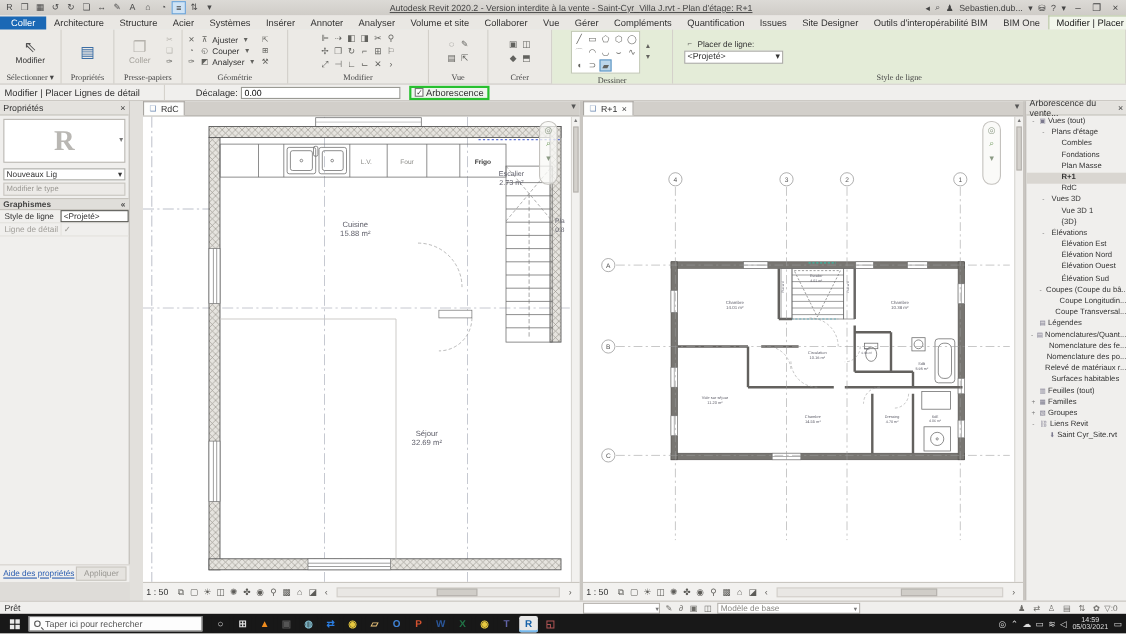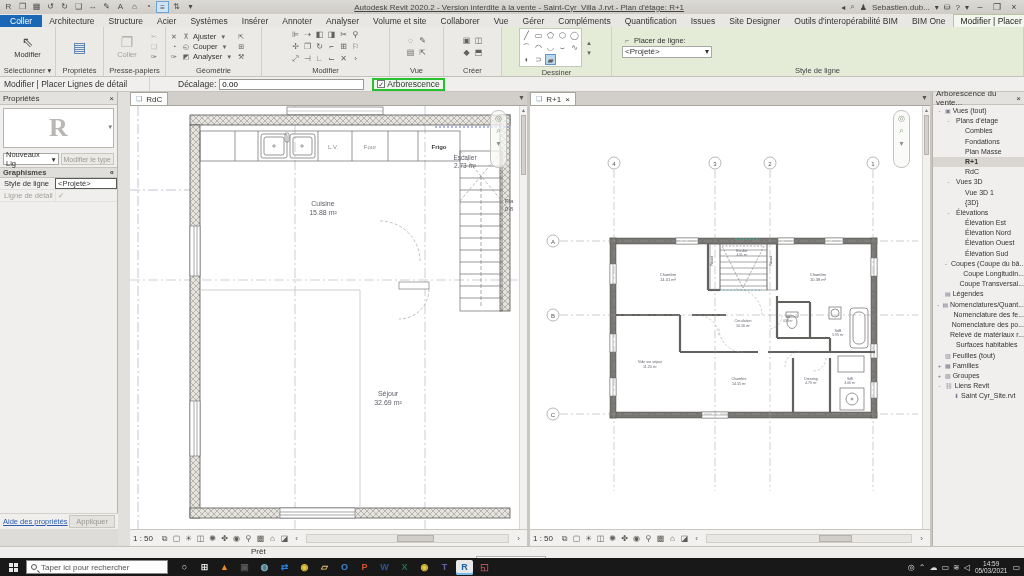--- a/index.html
+++ b/index.html
@@ -17,21 +17,21 @@
   .winbtn { width:12px; text-align:center; font-size:9px; }
   
   #ribbontabs { left:0; top:14px; width:1024px; height:13px; background:#e9e7e3; display:flex; align-items:flex-end; font-size:8.5px; color:#333; }
   .rtab { padding:1px 7px 1px 7px; white-space:nowrap; }
   .rtab.file { background:#1a68b5; color:#fff; padding:1px 10px; }
   .rtab.active { background:#f2f6ec; border:1px solid #b5c3a0; border-bottom:none; color:#222; }
   
   #ribbon { left:0; top:27px; width:1024px; height:50px; background:#eceae6; border-bottom:1px solid #c6c3bd; display:flex; }
   .panel { height:100%; border-right:1px solid #d2cfc9; display:flex; flex-direction:column; }
   .panel .pbody { flex:1; display:flex; align-items:center; padding:1px 3px; gap:2px; }
-  .panel .plabel { text-align:center; font-size:7.5px; color:#444; padding-bottom:1px; white-space:nowrap; }
+  .panel .plabel { text-align:center; font-size:7.5px; color:#444; padding-bottom:1px; white-space:nowrap;font-family:Liberation Serif, serif; }
   .panel.ctx { background:#e4ecd8; }
   .bigbtn { display:flex; flex-direction:column; align-items:center; width:40px; font-size:7.5px; color:#333; }
   .bigbtn .bglyph { font-size:14px; line-height:16px; color:#4f4f4f; }
   .smallcol { display:flex; flex-direction:column; gap:1px; }
   .srow { display:flex; align-items:center; gap:2px; font-size:7.5px; color:#333; white-space:nowrap; }
   .si { width:10px; height:9px; line-height:9px; font-size:7px; color:#62625e; text-align:center; }
   .grid6 { display:grid; grid-template-columns:repeat(6,11px); grid-auto-rows:11px; gap:1px; }
   .grid6 .si { width:11px; height:11px; line-height:11px; font-size:8px; }
   .drawgrid { display:grid; grid-template-columns:repeat(5,11px); grid-auto-rows:11px; gap:1px; background:#fff; border:1px solid #c2c9b5; padding:1px; }
   .drawgrid .si { width:11px; height:11px; line-height:11px; font-size:8px; }
@@ -44,21 +44,21 @@
   #ob-offset input { width:145px; height:11px; border:1px solid #9a9a94; font-size:8px; padding:0 2px; font-family:"Liberation Sans",sans-serif; }
   #ob-lock { display:flex; align-items:center; gap:2px; margin-left:8px; border:2px solid #27c02f; padding:0 3px; height:13px; background:#eef6ee; }
   
   #main { left:0; top:92px; width:1024px; height:454px; background:#dedcd8; }
   
   #props { left:0; top:0; width:118px; height:437px; background:#f0efed; border-right:1px solid #b7b4ae; }
   .palhead { height:13px; background:#e4e2de; border-bottom:1px solid #c6c3bd; display:flex; justify-content:space-between; align-items:center; padding:0 3px; font-size:8px; color:#333; }
   #type-preview { margin:3px; height:40px; background:#fff; border:1px solid #b7b4ae; display:flex; align-items:center; justify-content:center; position:relative; }
   #type-preview .bigR { font-size:26px; font-weight:bold; color:#b9b7b3; font-family:"Liberation Serif",serif; }
   #type-preview .dd { position:absolute; right:1px; top:14px; font-size:7px; color:#777; }
-  #selrow { display:flex; gap:2px; padding:2px 3px; }
+  #selrow { display:flex; gap:2px; padding:2px 3px;flex-direction:column; }
   #selrow .combo { flex:1; height:12px; background:#fff; border:1px solid #a9a9a3; font-size:7.5px; display:flex; align-items:center; justify-content:space-between; padding:0 2px; }
   #selrow .etype { font-size:7px; color:#9a9893; border:1px solid #c9c6c0; height:12px; display:flex; align-items:center; padding:0 2px; background:#eceae7; }
   .grphead { height:11px; background:#e0deda; border-top:1px solid #c6c3bd; border-bottom:1px solid #c6c3bd; display:flex; justify-content:space-between; align-items:center; padding:0 3px; font-size:7.5px; font-weight:bold; color:#444; }
   .prow { display:flex; height:12px; border-bottom:1px solid #e3e1dd; font-size:7.5px; align-items:center; }
   .prow .pl { width:55px; padding-left:4px; color:#333; }
   .prow .pv { flex:1; border-left:1px solid #e3e1dd; height:100%; display:flex; align-items:center; padding-left:2px; }
   .prow .pv.sel { border:1px solid #5a5a55; background:#fff; }
   .prow.dim .pl, .prow.dim .pv { color:#a19f9a; }
   #props-bottom { position:absolute; left:0; bottom:0; width:118px; height:16px; display:flex; align-items:center; justify-content:space-between; padding:0 3px; background:#f0efed; border-top:1px solid #d5d2cc; }
   #props-bottom a { color:#2a5db0; text-decoration:underline; font-size:7.5px; }
@@ -80,29 +80,29 @@
   .navbar-float { position:absolute; width:17px; border:1px solid #c4c2be; border-radius:8px; background:rgba(248,248,246,.75); display:flex; flex-direction:column; align-items:center; gap:3px; padding:3px 0; }
   .navbar-float .ni { font-size:8px; color:#8b9a84; }
   
   #browser { right:0; top:0; width:92px; height:454px; background:#f0efed; border-left:1px solid #b7b4ae; }
   #tree { font-size:7px; color:#333; padding-top:1px; overflow:hidden; height:428px; }
   .trow { height:10.2px; line-height:10.2px; white-space:nowrap; overflow:hidden; display:flex; align-items:center; gap:2px; }
   .trow .exp { width:7px; color:#777; font-size:6px; text-align:center; }
   .trow .tic { color:#7c7a8e; font-size:6px; }
   .trow.bold { font-weight:bold; background:#d9d6d1; }
   
-  #statusbar { left:0; top:546px; width:1024px; height:12px; background:#f0efed; border-top:1px solid #c6c3bd; display:flex; align-items:center; font-size:8px; color:#333;flex-direction:column; }
+  #statusbar { left:0; top:546px; width:1024px; height:12px; background:#f0efed; border-top:1px solid #c6c3bd; display:flex; align-items:center; font-size:8px; color:#333; }
   #sb-model { width:130px; height:10px; background:#fff; border:1px solid #b5b2ad; color:#8a8984; display:flex; align-items:center; justify-content:space-between; padding:0 2px; font-size:7.5px; }
   .sbi { font-size:7.5px; color:#6d6c68; padding:0 2px; }
   
   #taskbar { left:0; top:558px; width:1024px; height:18px; background:#181818; display:flex; align-items:center; color:#eee; }
   #startbtn { width:26px; height:18px; display:flex; align-items:center; justify-content:center; }
   .winlogo { width:9px; height:9px; display:grid; grid-template-columns:1fr 1fr; grid-template-rows:1fr 1fr; gap:1px; }
   .winlogo div { background:#e8e8e8; }
-  #tsearch { width:142px; height:14px; background:#fdfdfd; border:1px solid #888; display:flex; align-items:center; gap:4px; padding:0 4px; color:#555; font-size:8px; margin-right:8px; }
+  #tsearch { width:158px; height:14px; background:#fdfdfd; border:1px solid #888; display:flex; align-items:center; gap:4px; padding:0 4px; color:#555; font-size:8px; margin-right:8px; }
   .mag { width:6px; height:6px; border:1px solid #555; border-radius:50%; position:relative; flex:none; }
   .mag:after { content:""; position:absolute; width:3px; height:1px; background:#555; transform:rotate(45deg); left:5px; top:6px; }
   #tapps { display:flex; align-items:center; gap:3px; }
   .tapp { width:17px; height:15px; display:flex; align-items:center; justify-content:center; font-size:9px; font-weight:bold; border-radius:2px; }
   .tapp.active { background:#3a3a3a; box-shadow:inset 0 -2px 0 #76b9ed; }
   #tray { margin-left:auto; display:flex; align-items:center; gap:5px; padding-right:4px; font-size:8px; color:#ddd; }
   #clock { text-align:center; font-size:6.5px; line-height:7px; }
   
   .gap { background:#c9c6c1; }
   svg text { font-family:"Liberation Sans",sans-serif; }

